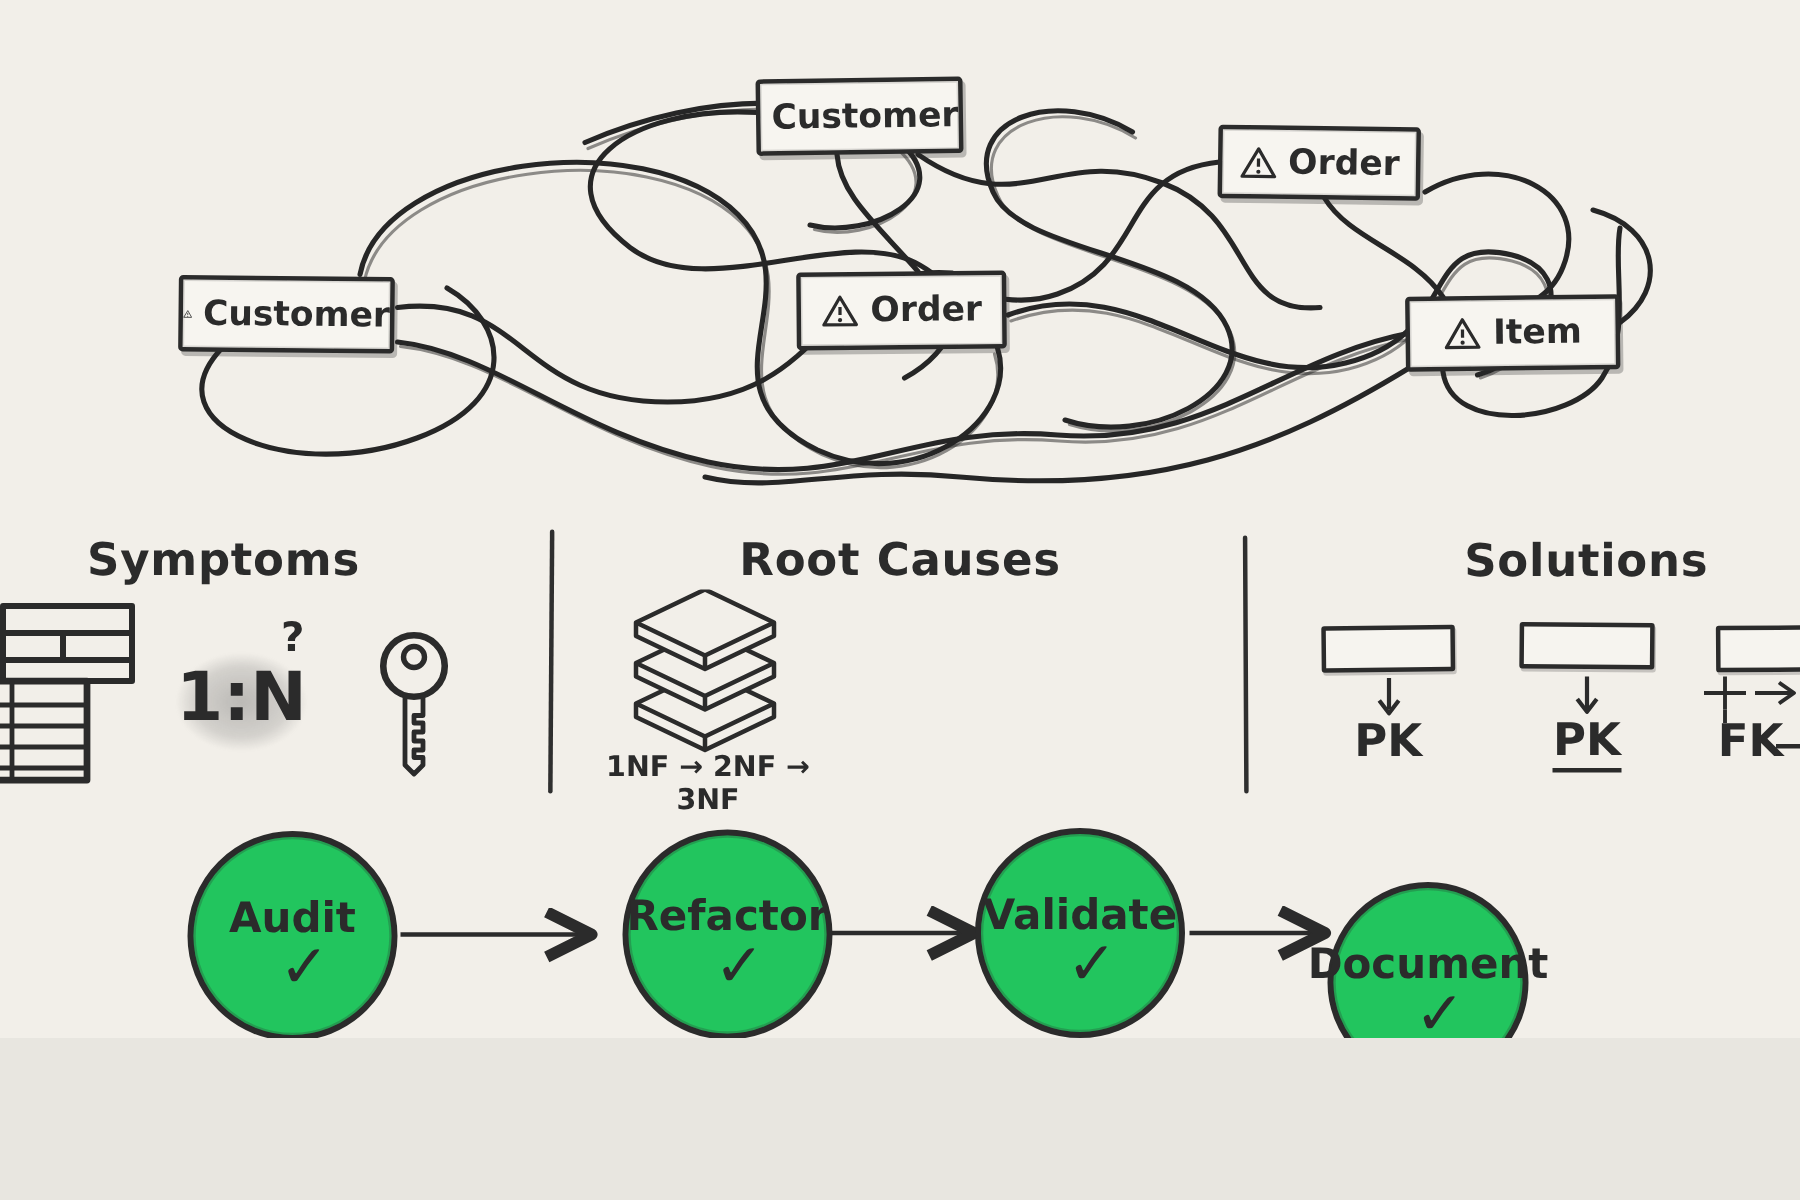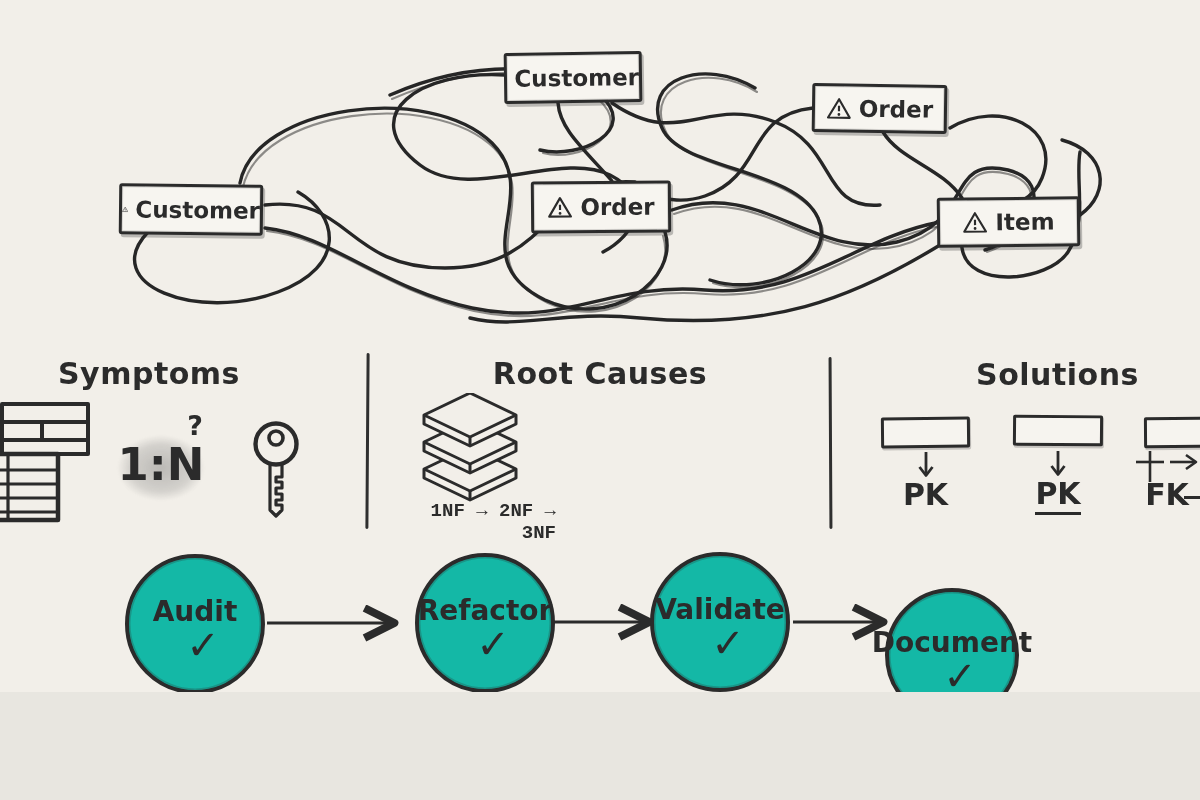--- a/index.html
+++ b/index.html
@@ -29,34 +29,34 @@
   .vdivider{ position:absolute; z-index:2; width:2.6px; background:#2f2f2f; border-radius:2px; }
 
   .smudge-wrap{ position:absolute; z-index:2; width:122px; height:102px; }
   .smudge{ position:absolute; left:2px; top:14px; width:112px; height:84px; border-radius:50%;
     background:radial-gradient(closest-side, rgba(105,105,105,.40), rgba(115,115,115,.24) 55%, rgba(120,120,120,0) 78%);
     filter:blur(1px); }
   .smudge-q{ position:absolute; right:22px; top:-2px; font-size:27px; font-weight:bold; }
   .smudge-ratio{ position:absolute; left:0; right:6px; top:26px; text-align:center; font-size:45px; font-weight:bold; }
 
   .cards{ position:absolute; z-index:2; font-size:29px; font-weight:bold; line-height:34px; letter-spacing:1px; }
-  .nf-label{ position:absolute; z-index:2; font-size:19px; font-weight:bold; text-align:right;font-family:Liberation Mono, monospace; }
+  .nf-label{ position:absolute; z-index:2; font-size:19px; font-weight:bold; text-align:center; }
   .naming{ position:absolute; z-index:2; font-size:16px; font-weight:bold; line-height:17.5px; }
   .naming .gap{ height:13px; }
 
   .sol-box{ position:absolute; z-index:2; height:31px; background:#f6f4ef; border:3.4px solid #2b2b2b; border-radius:2px;
     box-shadow:1px 2px 0 rgba(40,40,40,.22); }
   .sol-key{ position:absolute; z-index:2; font-size:30px; font-weight:bold; text-align:center; }
   .sol-key .u{ border-bottom:3.4px solid #2b2b2b; padding-bottom:1px; }
 
   
   #flow-svg{ position:absolute; left:0; top:0; z-index:1; }
   .circle{
     position:absolute; z-index:2; border:4.2px solid #2b2b2b; border-radius:50%;
-    background:#14b8a6; box-shadow:inset 0 0 0 1.5px rgba(43,43,43,.25);
+    background:#22c55e; box-shadow:inset 0 0 0 1.5px rgba(43,43,43,.25);
     display:flex; flex-direction:column; align-items:center; justify-content:center;
   }
   .circle .lbl{ font-size:28px; font-weight:bold; margin-top:8px; }
   .circle .chk{ font-size:40px; font-weight:bold; line-height:34px; transform:translateX(8px); }
 
   .bottom-rule{ position:absolute; z-index:2; left:0; top:697px; width:1200px; height:3.4px; background:#2b2b2b; opacity:.92; border-radius:2px; }
 
   
   .legend-item{ position:absolute; z-index:2; top:709px; transform:translateX(-50%);
     display:flex; flex-direction:column; align-items:center; }

